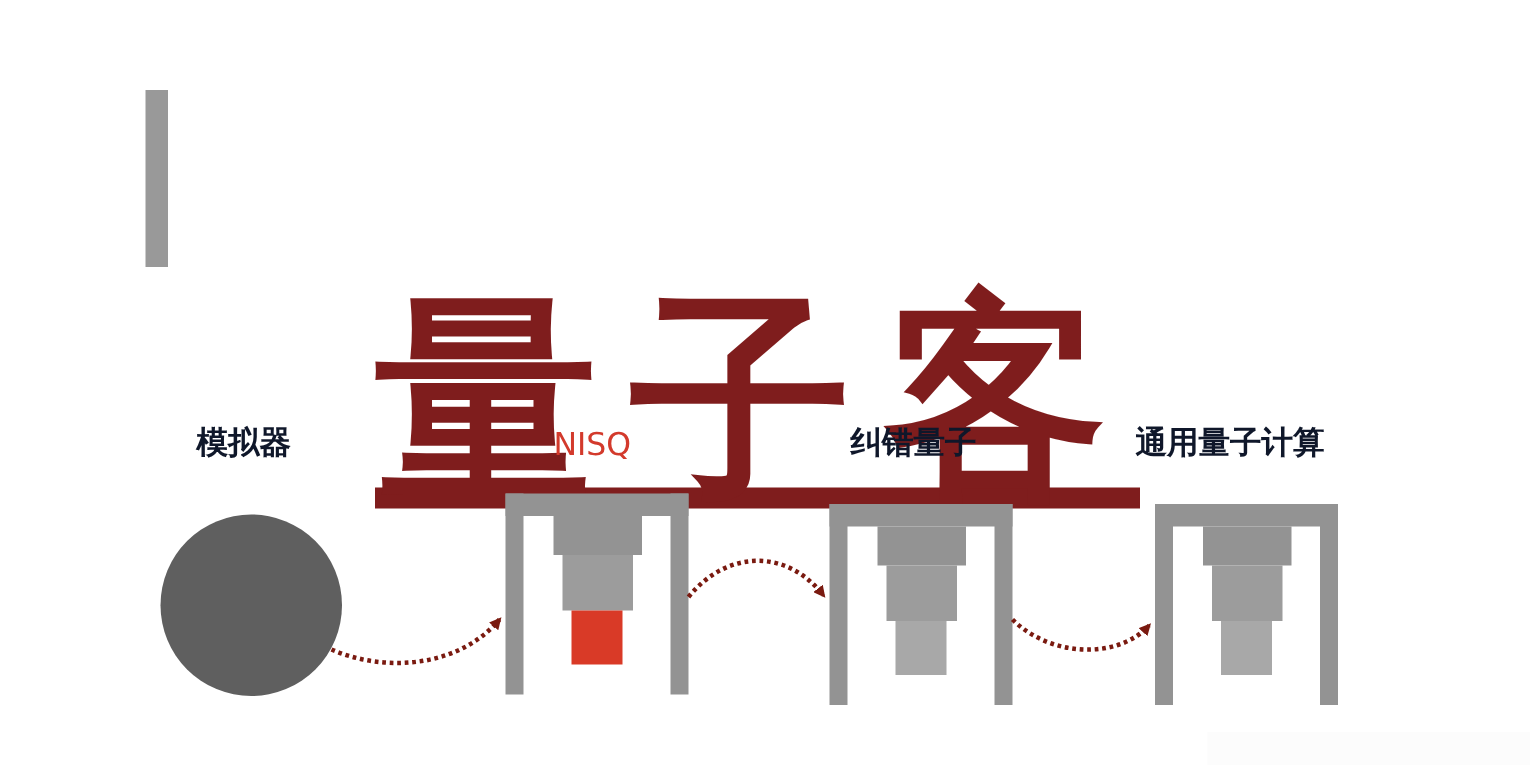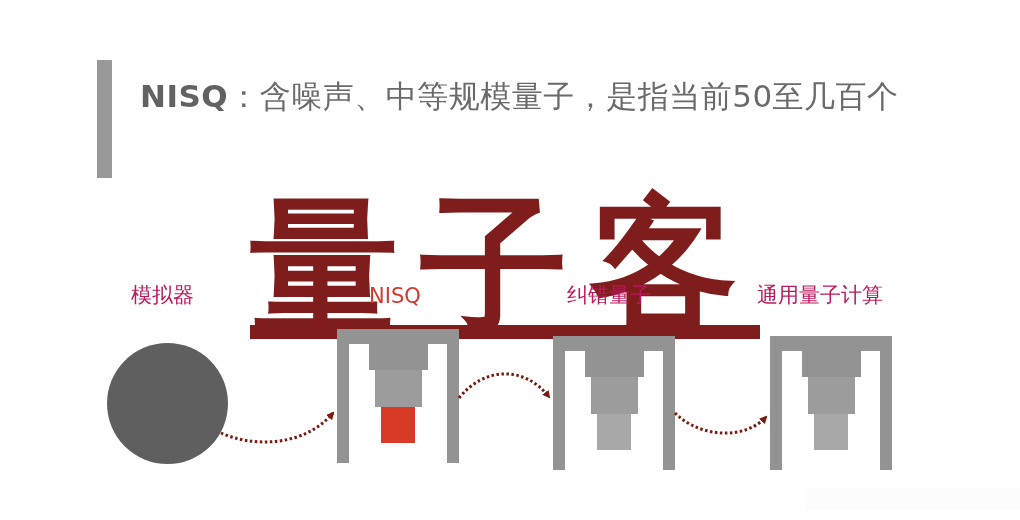--- a/index.html
+++ b/index.html
@@ -11,40 +11,39 @@
   .accent-bar { left: 97px; top: 60px; width: 15px; height: 118px; background: #999999; }
   .headline {
     left: 140px; top: 70px; width: 820px; color: #6a6a6a;
     font-size: 31px; line-height: 52px; letter-spacing: 0.5px;
   }
   .headline .term { font-weight: bold; color: #626262; }
   .watermark {
     left: 250px; top: 186px; font-size: 148px; line-height: 160px; color: #7f1d1d;
     letter-spacing: 22px; white-space: nowrap; font-weight: bold; text-decoration: underline;
   }
-  .stage-label { font-size: 21px; font-weight: normal; color: #be185d; white-space: nowrap; }
+  .stage-label { font-size: 21px; font-weight: bold; color: #0f172a; white-space: nowrap; }
   .stage-label.red { color: #d33a2c; font-weight: normal; }
   .sim-circle { left: 107px; top: 343px; width: 121px; height: 121px; border-radius: 50%; background: #5f5f5f; }
   .device { position: absolute; }
   .device .top { position: absolute; left: 0; top: 0; width: 122px; height: 15px; background: #939393; }
   .device .leg-l { position: absolute; left: 0; top: 0; width: 12px; height: 134px; background: #939393; }
   .device .leg-r { position: absolute; right: 0; top: 0; width: 12px; height: 134px; background: #939393; }
   .device .t1 { position: absolute; left: 32px; top: 15px; width: 59px; height: 26px; background: #939393; }
   .device .t2 { position: absolute; left: 38px; top: 41px; width: 47px; height: 37px; background: #9c9c9c; }
   .device .t3 { position: absolute; left: 44px; top: 78px; width: 34px; height: 36px; background: #a8a8a8; }
   .arrows { left: 0; top: 0; width: 1020px; height: 520px; }
   .corner-tint { left: 805px; top: 488px; width: 215px; height: 22px; background: #fcfcfc; }
 </style>
 </head>
 <body>
 
 <div class="abs accent-bar"></div>
 
 <div class="abs headline">
-  <div><span class="term">NISQ</span><span>：</span><span>含噪声、中等规模量子，是指当前50至几百个</span></div>
 </div>
 
 <div class="abs watermark">量子客</div>
 
 <div class="abs corner-tint"></div>
 
 <div class="abs stage-label" style="left:131px; top:281px;">模拟器</div>
 <div class="abs stage-label red" style="left:369px; top:284px;">NISQ</div>
 <div class="abs stage-label" style="left:567px; top:281px;">纠错量子</div>
 <div class="abs stage-label" style="left:757px; top:281px;text-align:right;">通用量子计算</div>

